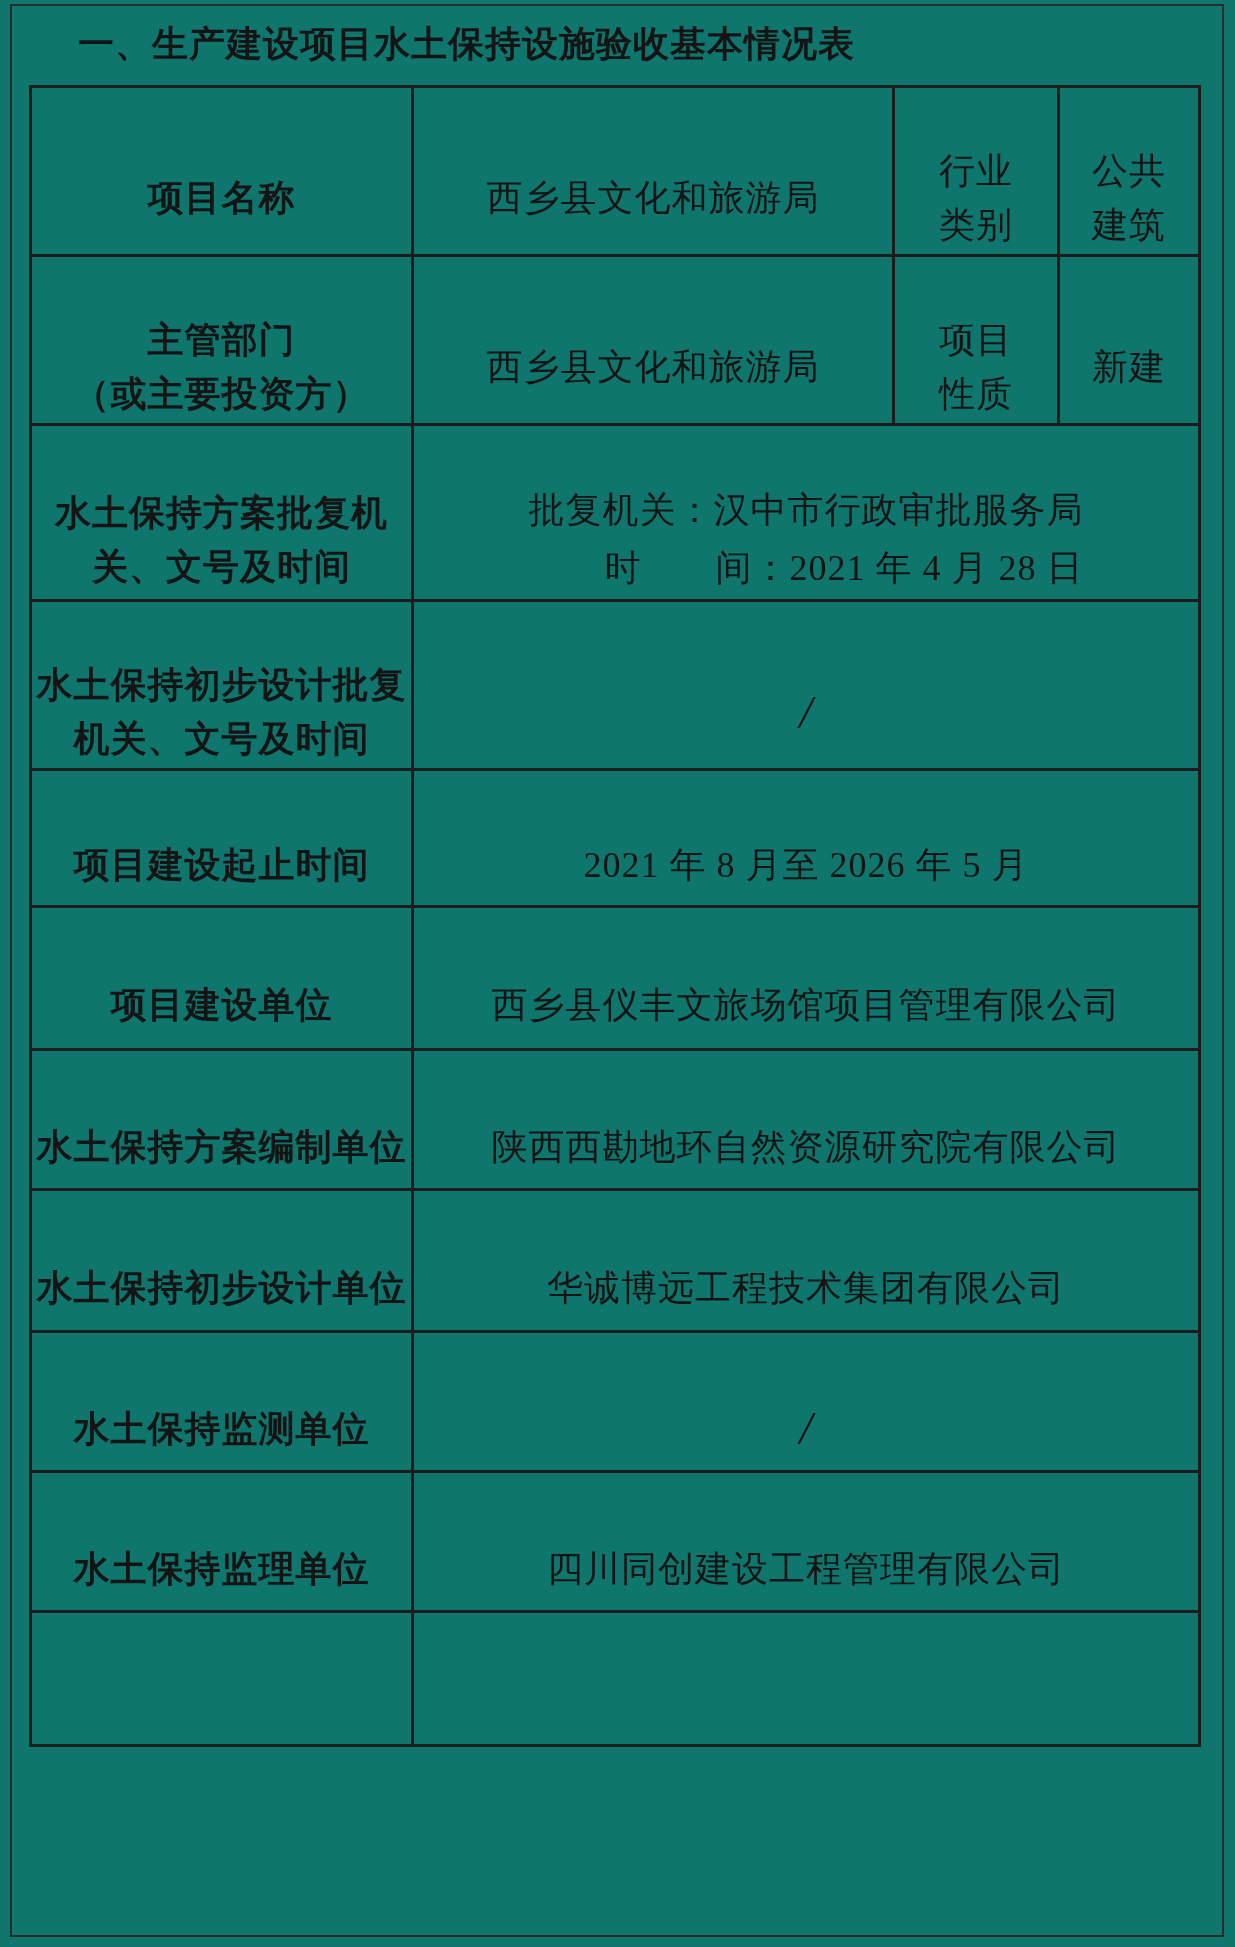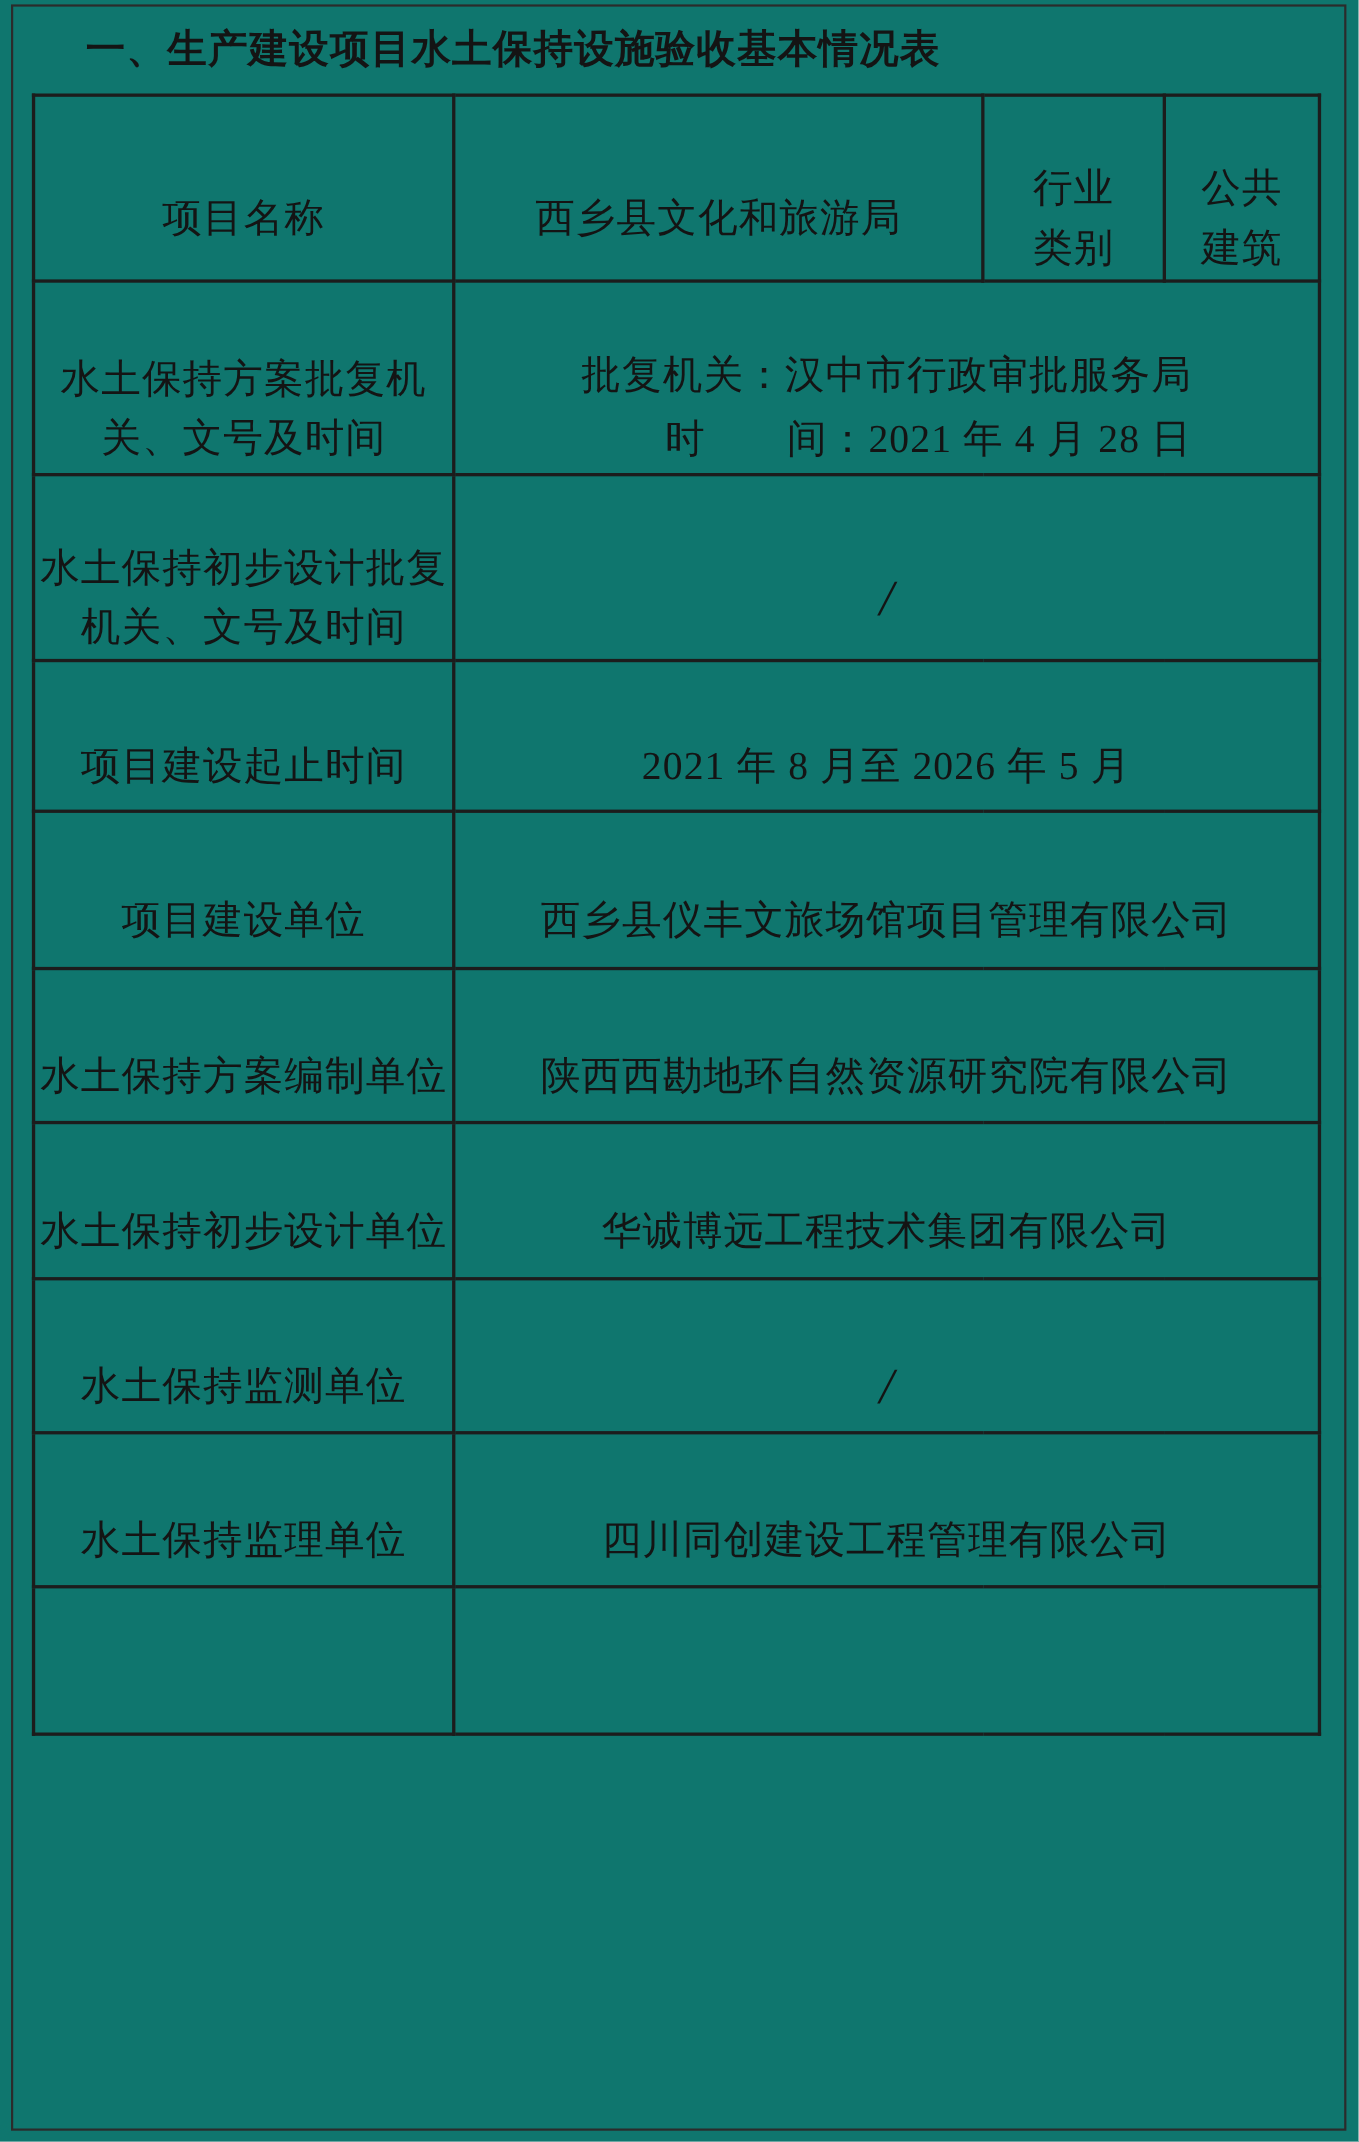--- a/index.html
+++ b/index.html
@@ -52,21 +52,21 @@
     line-height: 1.5;
     padding: 2px 4px;
     box-sizing: border-box;
     white-space: pre-line;
     overflow: hidden;
   }
   .col1 { width: 382px; }
   .col2 { width: 481px; }
   .col3 { width: 165px; }
   .col4 { width: 141px; }
-  .label-cell { padding: 2px 2px; }
+  .label-cell { padding: 2px 2px; font-weight: bold; }
   .value-left {
     display: inline-block;
     text-align: right;
     line-height: 1.6;
   }
   .slash {
     font-size: 46px;
     font-style: italic;
     letter-spacing: 0;
   }
@@ -98,20 +98,36 @@
       <td>
         <span>行业
 类别</span>
       </td>
       <td>
         <span>公共
 建筑</span>
       </td>
     </tr>
 
+    <tr style="height:140px">
+      <td class="label-cell">
+        <span>主管部门
+（或主要投资方）</span>
+      </td>
+      <td>
+        <span>西乡县文化和旅游局</span>
+      </td>
+      <td>
+        <span>项目
+性质</span>
+      </td>
+      <td>
+        <span>新建</span>
+      </td>
+    </tr>
 
     <tr style="height:146px">
       <td class="label-cell">
         <span>水土保持方案批复机
 关、文号及时间</span>
       </td>
       <td colspan="3">
         <span class="value-left">批复机关：汉中市行政审批服务局
 时　　间：2021 年 4 月 28 日</span>
       </td>

